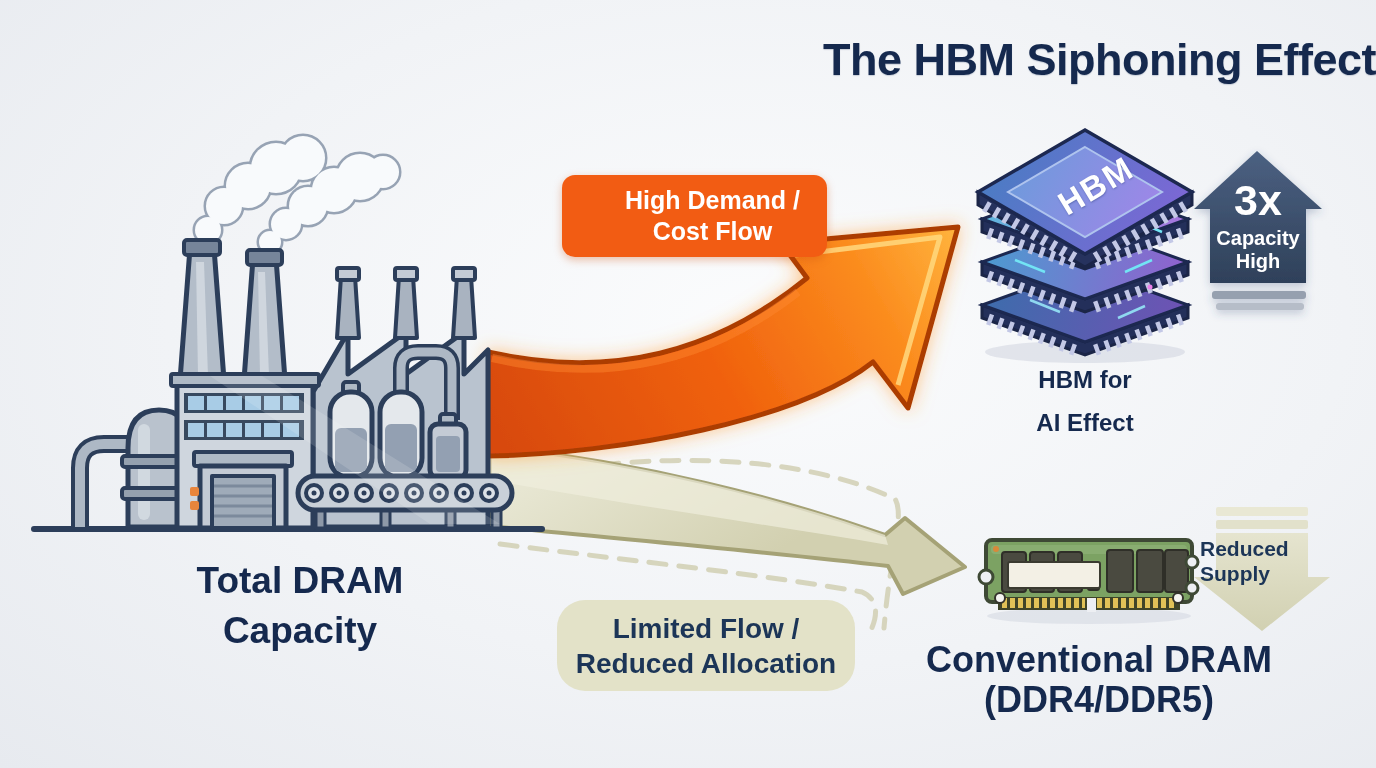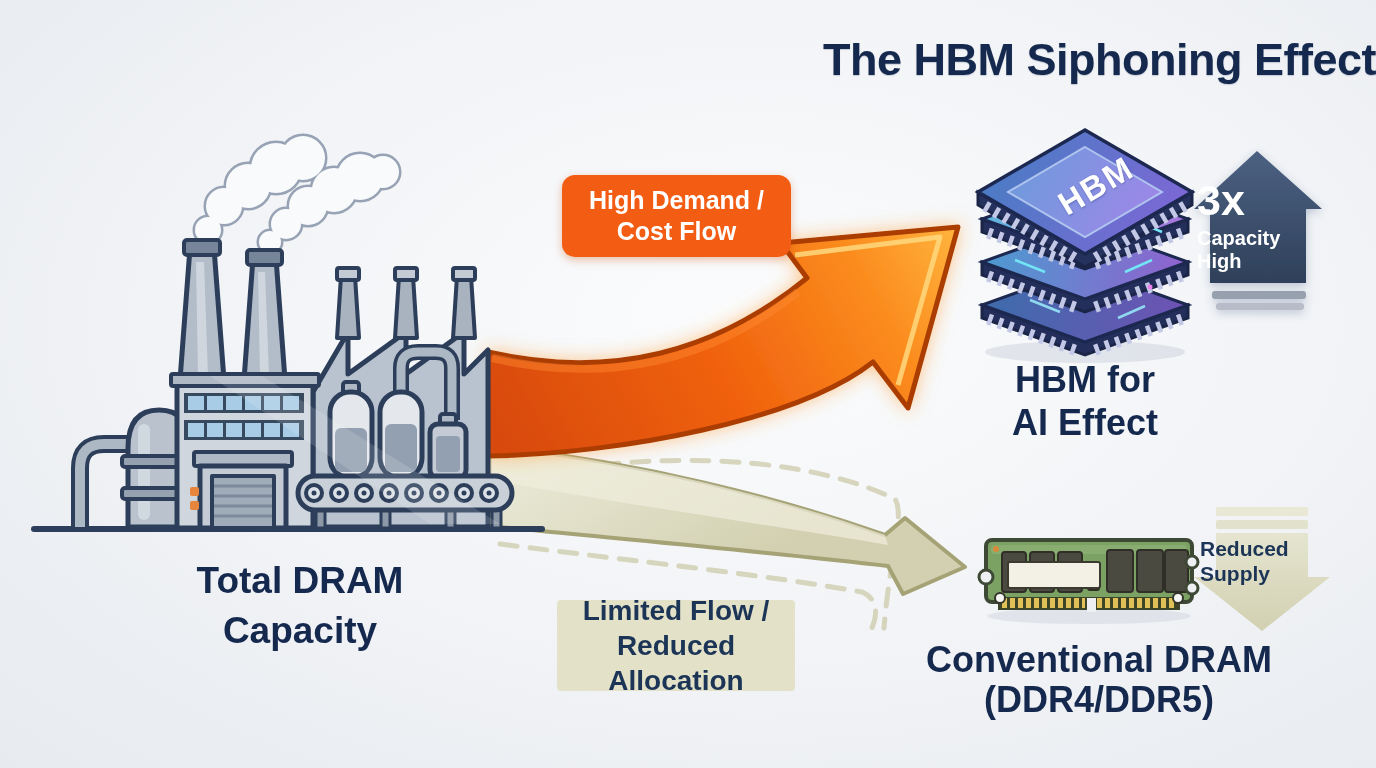--- a/index.html
+++ b/index.html
@@ -5,29 +5,29 @@
   html,body{margin:0;padding:0;}
   #canvas{
     position:relative;width:1376px;height:768px;overflow:hidden;
     background:radial-gradient(ellipse at 55% 42%, #FBFCFD 0%, #F1F3F6 55%, #E7EAEF 100%);
     font-family:"Liberation Sans", sans-serif;
   }
   #scene{position:absolute;left:0;top:0;}
   .overlay{position:absolute;pointer-events:none;}
   #title{left:0;top:34px;width:1376px;text-align:right;font-size:45px;font-weight:700;letter-spacing:-0.5px;color:#15294E;text-shadow:0 1px 1px rgba(120,135,160,.35);}
   .badge{display:flex;flex-direction:column;align-items:center;justify-content:center;text-align:center;font-weight:700;border-radius:13px;}
-  #badge-high{left:562px;top:175px;width:229px;height:82px;background:#F25C13;color:#FFFFFF;font-size:25px;line-height:31px;box-shadow:0 3px 8px rgba(205,80,15,.35);}
-  #badge-limited{left:557px;top:600px;width:238px;height:91px;background:#E3E2C8;color:#1C3557;font-size:28px;line-height:35px;border-radius:4px;}
+  #badge-high{left:562px;top:175px;width:229px;height:82px;background:#F25C13;color:#FFFFFF;font-size:25px;line-height:31px;box-shadow:0 3px 8px rgba(205,80,15,.35);padding-left:36px;}
+  #badge-limited{left:557px;top:600px;width:298px;height:91px;background:#E3E2C8;color:#1C3557;font-size:28px;line-height:35px;border-radius:28px;}
   .caption{text-align:center;font-weight:700;color:#15294E;}
   #caption-total{left:110px;top:556px;width:380px;font-size:37px;line-height:50px;}
-  #caption-hbm{left:935px;top:358px;width:300px;font-size:36px;line-height:43px;}
+  #caption-hbm{left:935px;top:358px;width:300px;font-size:24px;line-height:43px;}
   #caption-dram{left:908px;top:640px;width:382px;font-size:36px;line-height:40px;}
   #chip-label{left:1036px;top:156px;width:120px;height:60px;display:flex;align-items:center;justify-content:center;
     transform:rotate(-31deg);color:#FFFFFF;font-weight:700;font-size:33px;letter-spacing:2px;text-shadow:0 1px 2px rgba(30,50,110,.4);}
-  #cost-text{left:1197px;top:179px;width:122px;text-align:left;color:#FFFFFF;font-weight:700;}
+  #cost-text{left:1197px;top:179px;width:122px;text-align:center;color:#FFFFFF;font-weight:700;}
   #cost-text .big{font-size:43px;line-height:43px;margin-bottom:5px;}
   #cost-text .small{font-size:20px;line-height:23px;}
   #supply-text{left:1200px;top:536px;width:124px;color:#1C3557;font-weight:700;}
   #supply-text .small{font-size:21px;line-height:25px;}
 </style>
 </head>
 <body>
 
 <div id="canvas">
 

